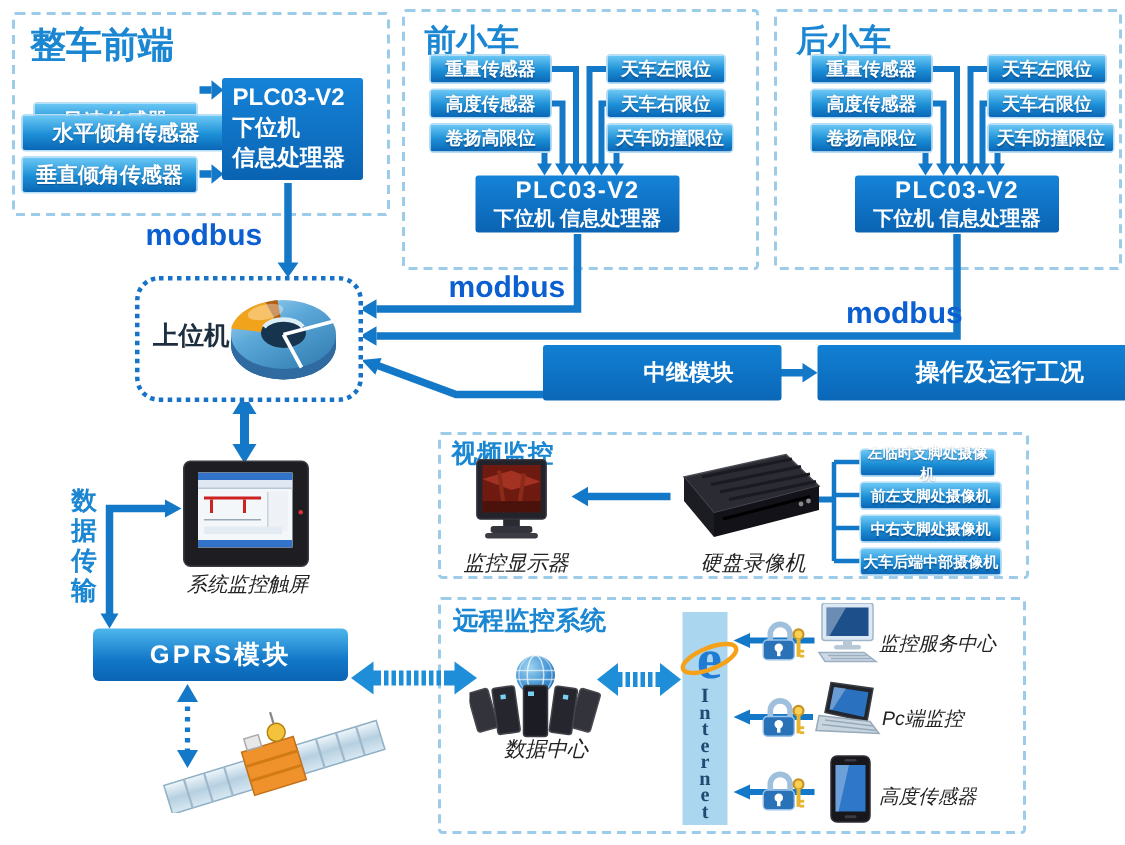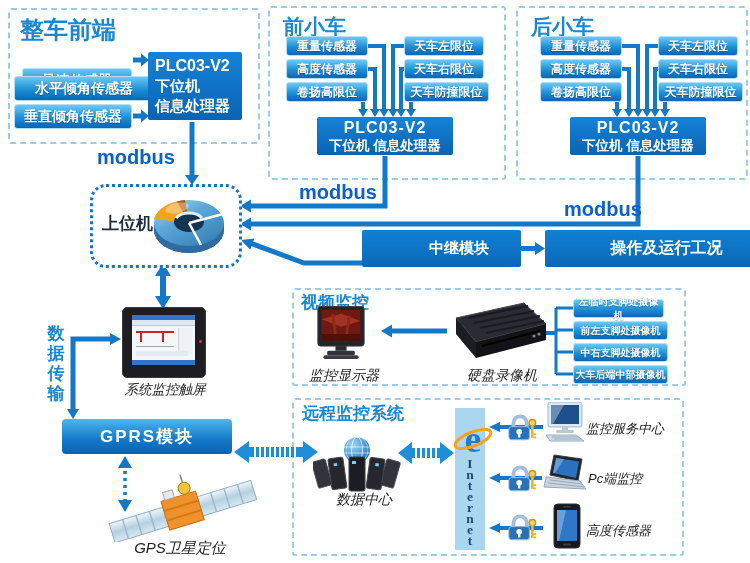--- a/index.html
+++ b/index.html
@@ -262,21 +262,20 @@
       <path d="M20,44 V64 M34,44 V64 M48,44 V64" stroke="#9fb8cc" stroke-width="1.5"></path>
       <rect x="98" y="44" width="56" height="20" fill="url(#pan)" stroke="#8fb0c4"></rect>
       <path d="M112,44 V64 M126,44 V64 M140,44 V64" stroke="#9fb8cc" stroke-width="1.5"></path>
       <rect x="62" y="38" width="36" height="30" fill="#f0922b" stroke="#c4701a"></rect>
       <path d="M62,48 H98 M62,58 H98" stroke="#d27a14" stroke-width="2"></path>
       <rect x="66" y="30" width="10" height="8" fill="#e8e8e8" stroke="#aaa"></rect>
       <circle cx="88" cy="32" r="6" fill="#f5c23c" stroke="#b08010"></circle>
       <line x1="88" y1="26" x2="88" y2="18" stroke="#888" stroke-width="1.5"></line>
     </g>
   </svg>
-  <div class="cap" style="left:120px;top:539px;width:120px;text-align:center;font-size:15px;">GPS卫星定位</div>
 
   <svg class="abs" style="left:313px;top:436px;" width="88" height="56" viewBox="0 0 88 56">
     <defs>
       <radialGradient id="glb" cx="0.35" cy="0.3" r="0.9">
         <stop offset="0" stop-color="#9fd4f2"></stop>
           <stop offset="0.6" stop-color="#3d8fd0"></stop>
           <stop offset="1" stop-color="#1a5fa8"></stop>
       </radialGradient>
     </defs>
     <circle cx="44" cy="14" r="13" fill="url(#glb)"></circle>

